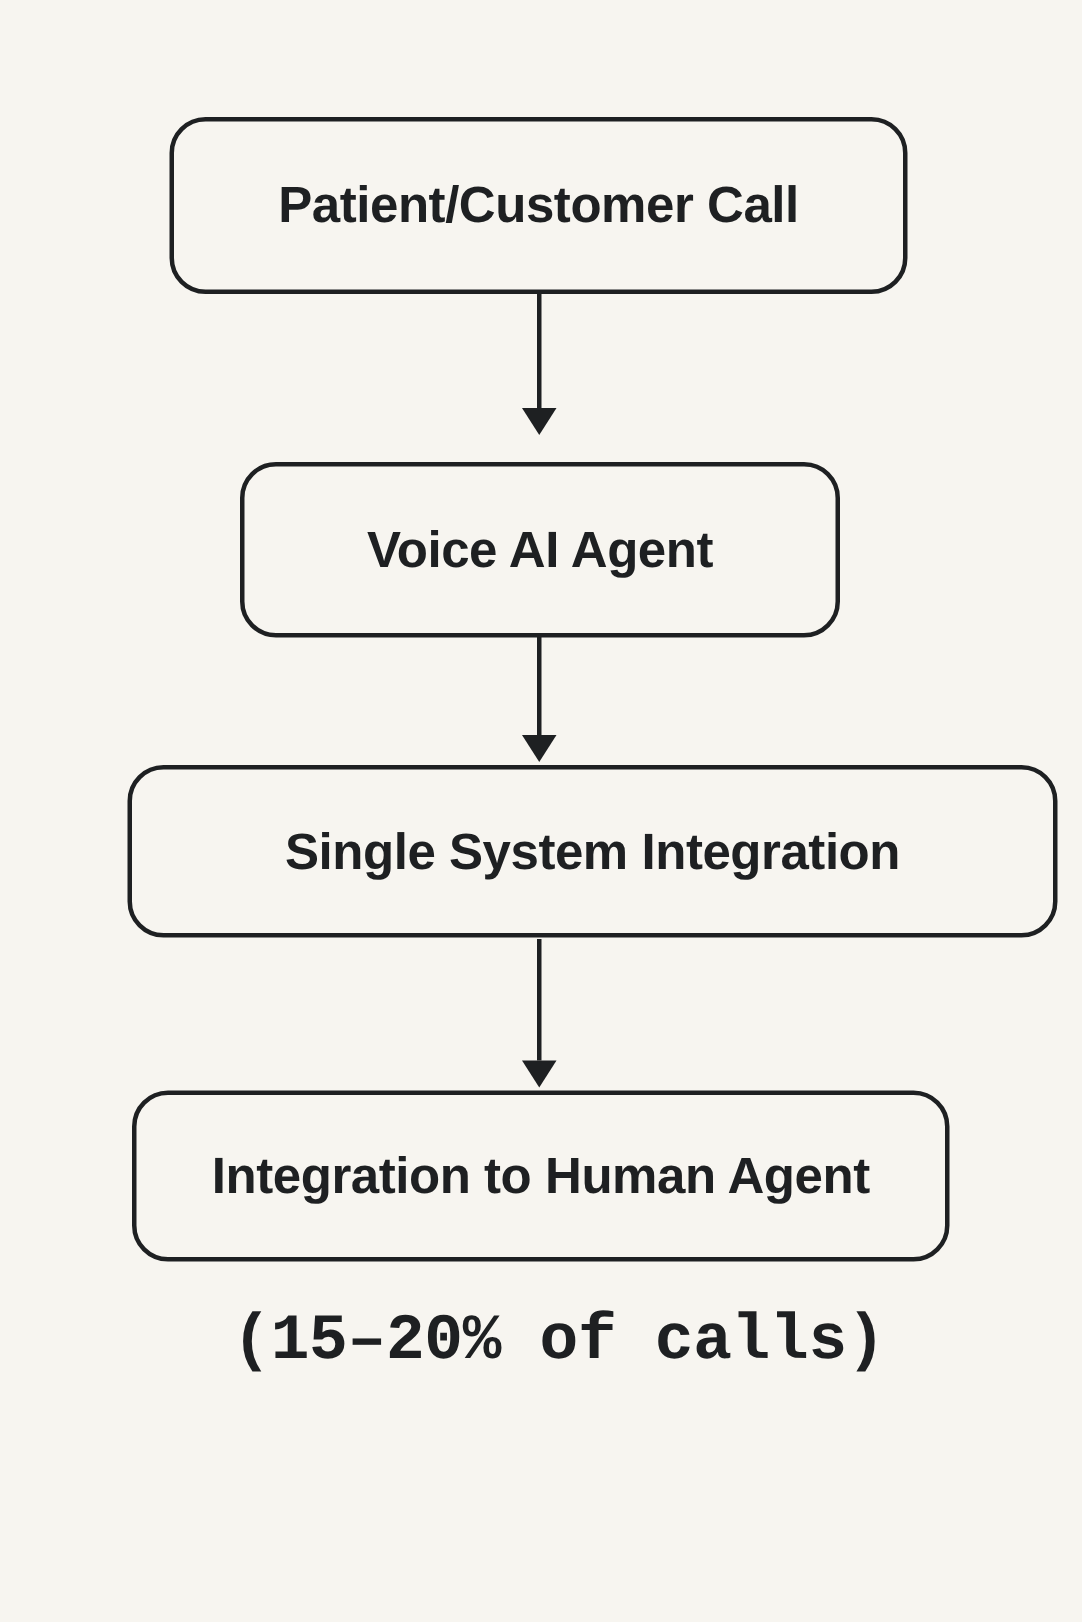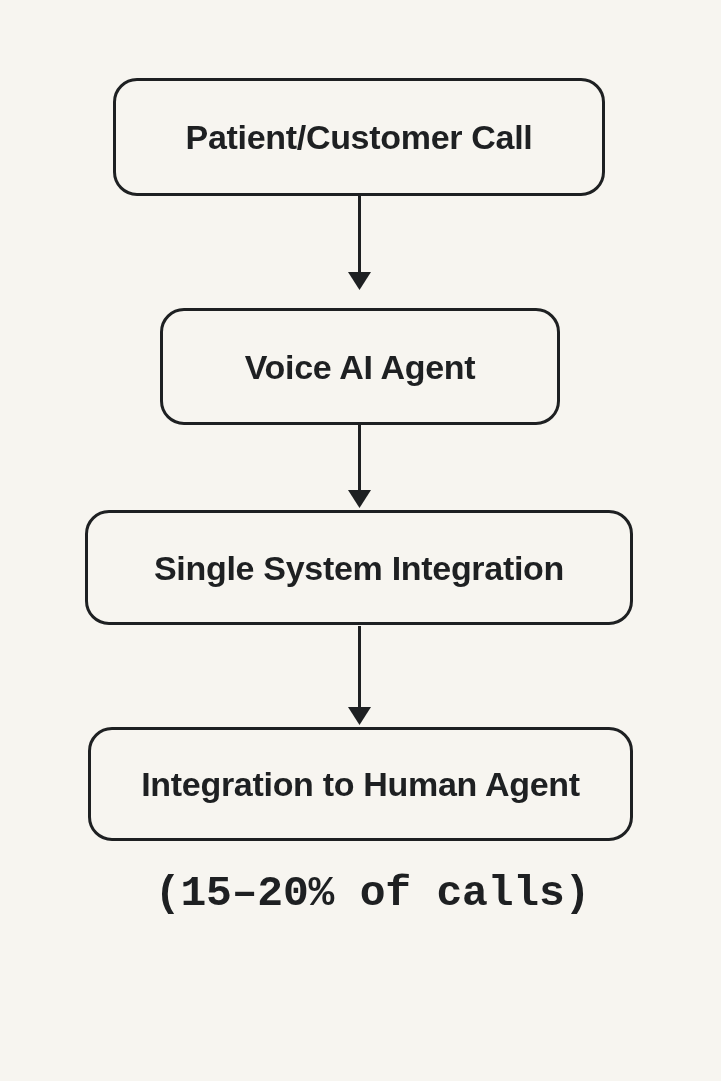--- a/index.html
+++ b/index.html
@@ -37,21 +37,21 @@
     font-weight: 700;
     letter-spacing: -0.3px;
     color: #1e2022;
     line-height: 1;
     white-space: nowrap;
     text-align: center;
   }
   
   #node-0 { left: 113px; top: 78px;  width: 492px; height: 118px; }
   #node-1 { left: 160px; top: 292px; width: 400px; height: 117px; margin-top: 16px; }
-  #node-2 { left: 85px;  top: 510px; width: 548px; height: 115px; }
+  #node-2 { left: 85px;  top: 510px; width: 620px; height: 115px; }
   #node-3 { left: 88px;  top: 727px; width: 545px; height: 114px; }
 
   .connector {
     position: absolute;
     left: 0;
     top: 0;
     width: 721px;
     height: 1081px;
     pointer-events: none;
   }

